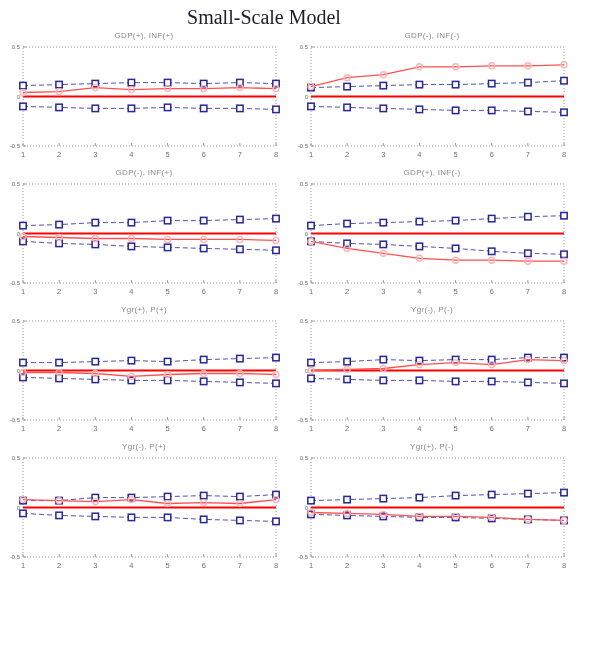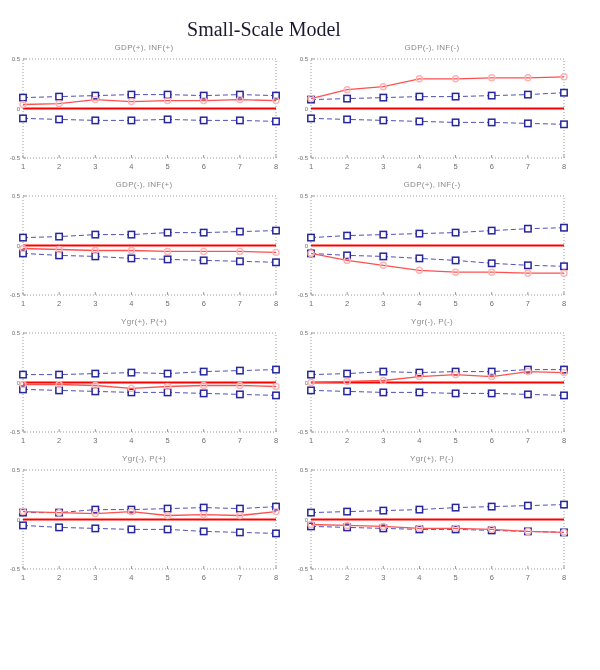--- a/index.html
+++ b/index.html
@@ -1,21 +1,21 @@
 <!DOCTYPE html>
 <html><head>
 <meta charset="utf-8">
 <style>
   html,body{margin:0;padding:0;background:#ffffff;}
   body{
     width:600px;height:670px;overflow:hidden;
     font-family:"Liberation Sans",sans-serif;
     -webkit-font-smoothing:antialiased;
   }
-  .figure{width:528px;padding-top:16px;}
+  .figure{width:528px;padding-top:4px;}
   .group-title{
     font-family:"Liberation Serif",serif;
     font-weight:400;
     font-size:20px;
     color:#1b1b2f;
     text-align:center;
     margin:2px 0 0 0;
   }
   .panel-grid{
     display:grid;

